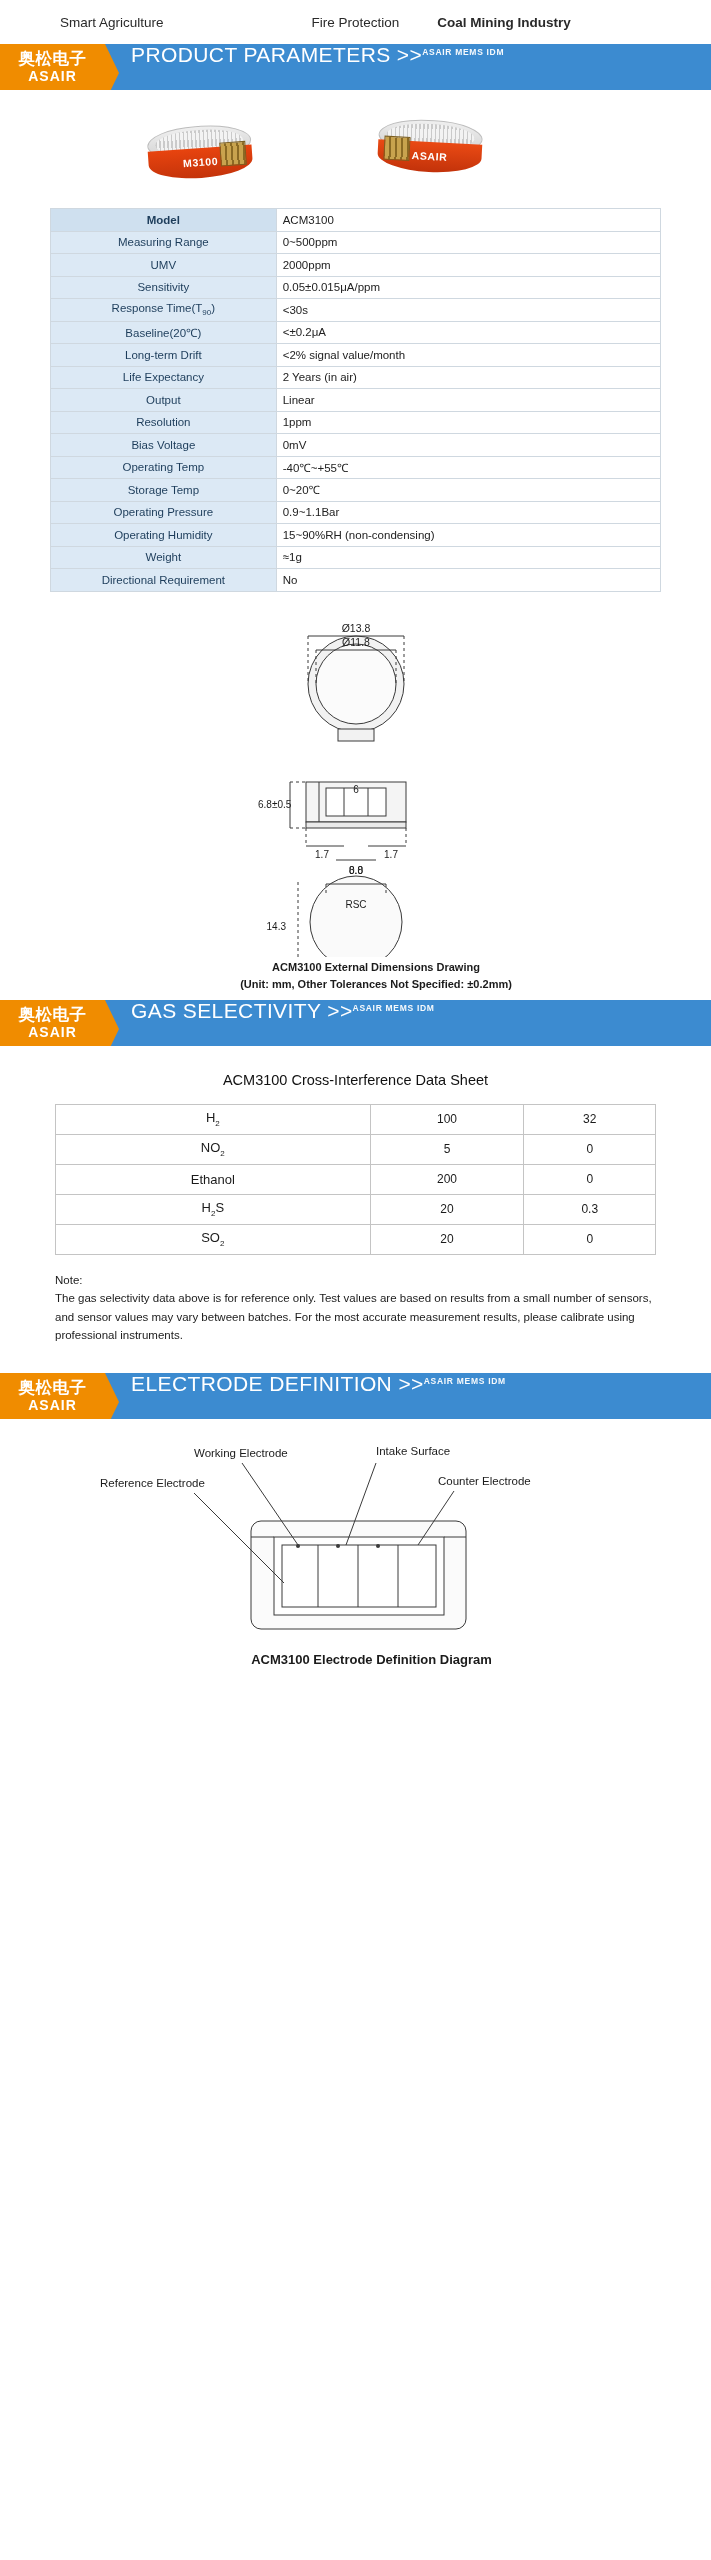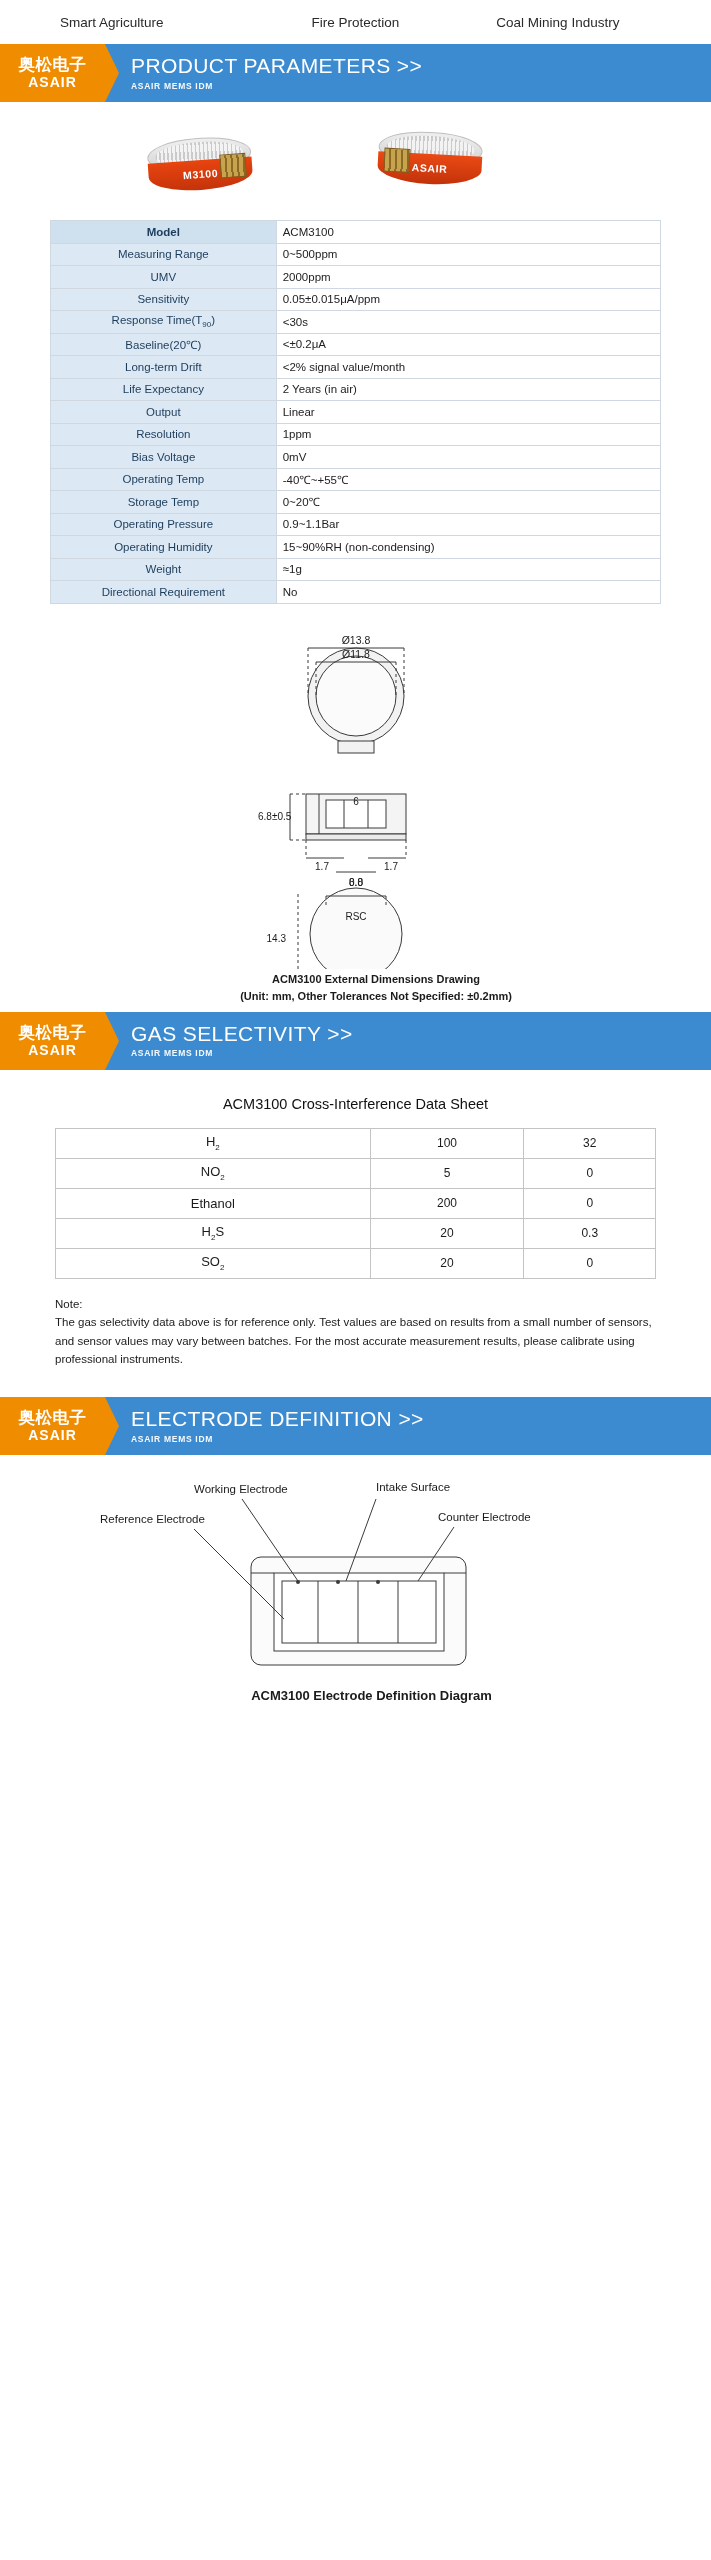--- a/index.html
+++ b/index.html
@@ -17,27 +17,27 @@
     display: flex;
     align-items: center;
     height: 44px;
     padding: 0 30px;
     font-size: 13.5px;
     color: #2a2a2a;
   }
   .topnav .item { white-space: nowrap; }
   .topnav .item.a { margin-left: 30px; }
   .topnav .item.b { margin-left: 108px; padding-left: 40px; }
-  .topnav .item.c { margin-left: 97px; }
+  .topnav .item.c { margin-left: 38px; font-weight: bold; }
 
   
   .banner {
     display: flex;
     align-items: stretch;
-    height: 58px;
+    height: 46px;
     background: #3c8bd0;
     position: relative;
     overflow: hidden;
   }
   .banner .logo {
     width: 105px;
     background: #f08c00;
     color: #ffffff;
     display: flex;
     flex-direction: column;
@@ -58,21 +58,20 @@
     margin-top: 2px;
   }
   .banner .notch {
     width: 0; height: 0; flex: none;
     border-top: 29px solid transparent;
     border-bottom: 29px solid transparent;
     border-left: 14px solid #f08c00;
   }
   .banner .txt {
     display: flex;
-    flex-direction: column;
     justify-content: center;
     padding-left: 12px;
     color: #ffffff;
   }
   .banner .txt .title {
     font-size: 21px;
     letter-spacing: 0.4px;
     line-height: 1.05;
   }
   .banner .txt .sub {

